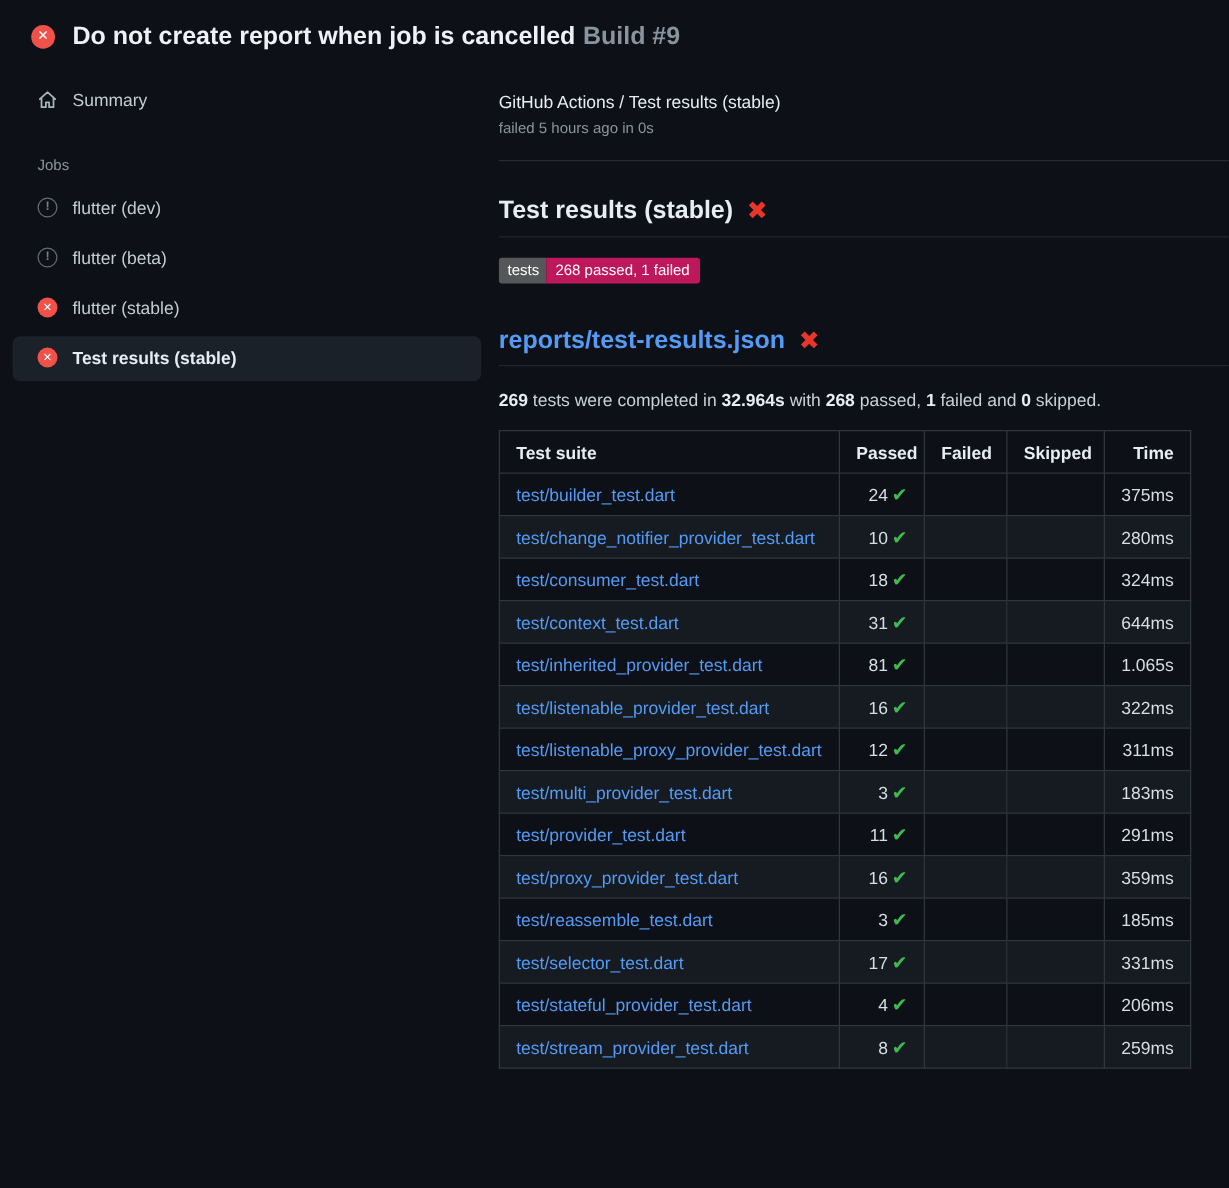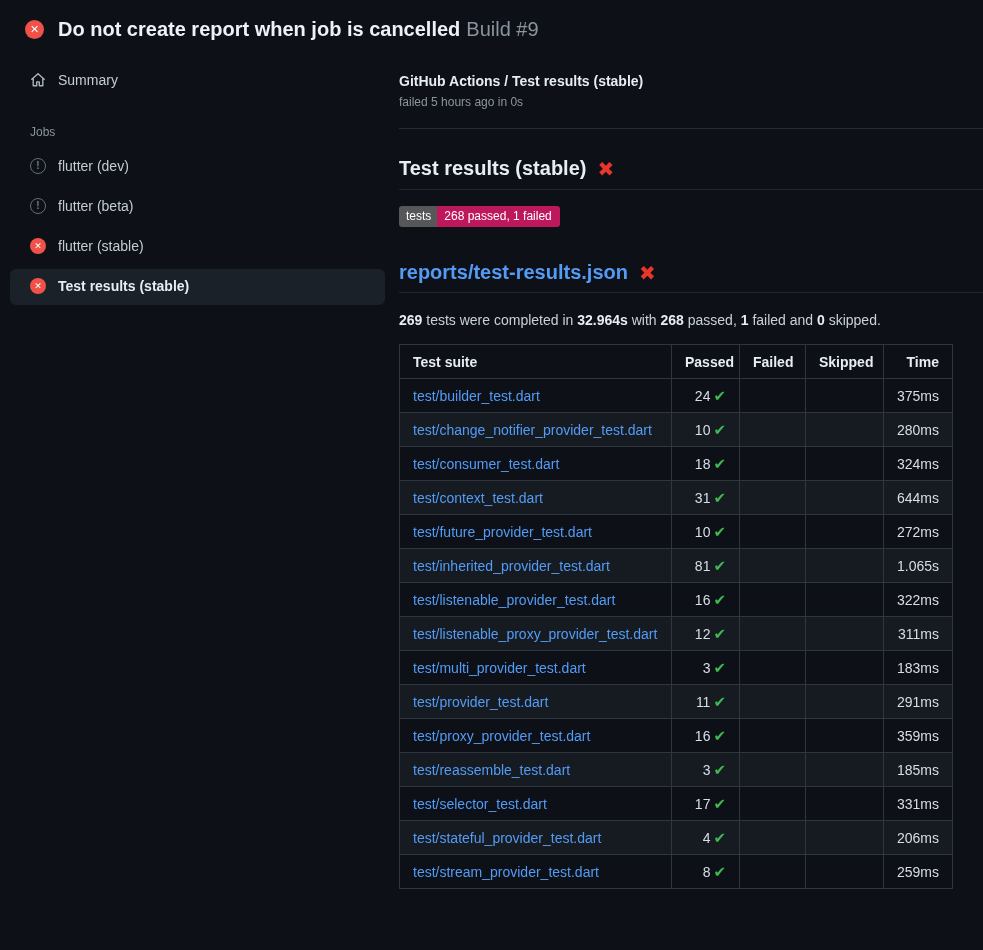--- a/index.html
+++ b/index.html
@@ -17,21 +17,21 @@
   .top-header { display:flex; align-items:center; gap:14px; padding:18px 16px 14px 25px; }
   .icon-x-circle {
     display:inline-flex; align-items:center; justify-content:center;
     border-radius:50%; background:#f0524a; color:#0d1117;
     font-weight:bold; flex:none;
   }
   .icon-x-circle.lg { width:19px; height:19px; font-size:11px; }
   .icon-x-circle.sm { width:16px; height:16px; font-size:9px; }
   .icon-x-circle .glyph { color:#fff; line-height:1; }
   .run-title { font-size:20px; font-weight:bold; color:#eef2f6; }
-  .run-build { font-size:20px; font-weight:normal; color:#8b949e; margin-left:6px; }
+  .run-build { font-size:20px; font-weight:bold; color:#8b949e; margin-left:6px; }
 
   
   .layout { display:flex; align-items:flex-start; }
 
   
   .sidebar { width:399px; flex:none; padding:8px 14px 0 10px; }
   .side-item {
     display:flex; gap:12px;
     padding:9px 10px 9px 20px; border-radius:6px;
     height:36px; cursor:pointer; color:#c3ccd4;
@@ -42,21 +42,21 @@
   .icon-alert-circle {
     width:16px; height:16px; border-radius:50%;
     border:1.5px solid #646c76; color:#768088;
     display:inline-flex; align-items:center; justify-content:center;
     font-size:10px; font-weight:bold; flex:none; line-height:1;
   }
   .home-icon { flex:none; display:inline-flex; }
 
   
   .main { flex:1; padding-top:18px; min-width:0; }
-  .run-breadcrumb { font-weight:bold; color:#e6edf3; font-size:14px; }
+  .run-breadcrumb { font-weight:normal; color:#e6edf3; font-size:14px; }
   .run-status-line { color:#8b949e; font-size:12px; margin-top:6px; }
   .main-hr { border:none; border-top:1px solid #262c33; margin-top:19px; }
 
   h1.report-title {
     display:flex; align-items:center; gap:11px;
     font-size:20px; font-weight:bold; color:#e6edf3;
     margin-top:28px; padding-bottom:9px; border-bottom:1px solid #21262d;
   }
   .heading-x { color:#e8362a; font-weight:bold; font-size:20px; line-height:1; }
 
@@ -198,27 +198,20 @@
             <td class="col-time num">324ms</td>
           </tr>
           <tr>
             <td class="col-suite"><a href="#">test/context_test.dart</a></td>
             <td class="col-passed num"><span>31</span><span class="check-icon">✔</span></td>
             <td class="col-failed num"></td>
             <td class="col-skipped num"></td>
             <td class="col-time num">644ms</td>
           </tr>
           <tr>
-            <td class="col-suite"><a href="#">test/future_provider_test.dart</a></td>
-            <td class="col-passed num"><span>10</span><span class="check-icon">✔</span></td>
-            <td class="col-failed num"></td>
-            <td class="col-skipped num"></td>
-            <td class="col-time num">272ms</td>
-          </tr>
-          <tr>
             <td class="col-suite"><a href="#">test/inherited_provider_test.dart</a></td>
             <td class="col-passed num"><span>81</span><span class="check-icon">✔</span></td>
             <td class="col-failed num"></td>
             <td class="col-skipped num"></td>
             <td class="col-time num">1.065s</td>
           </tr>
           <tr>
             <td class="col-suite"><a href="#">test/listenable_provider_test.dart</a></td>
             <td class="col-passed num"><span>16</span><span class="check-icon">✔</span></td>
             <td class="col-failed num"></td>

